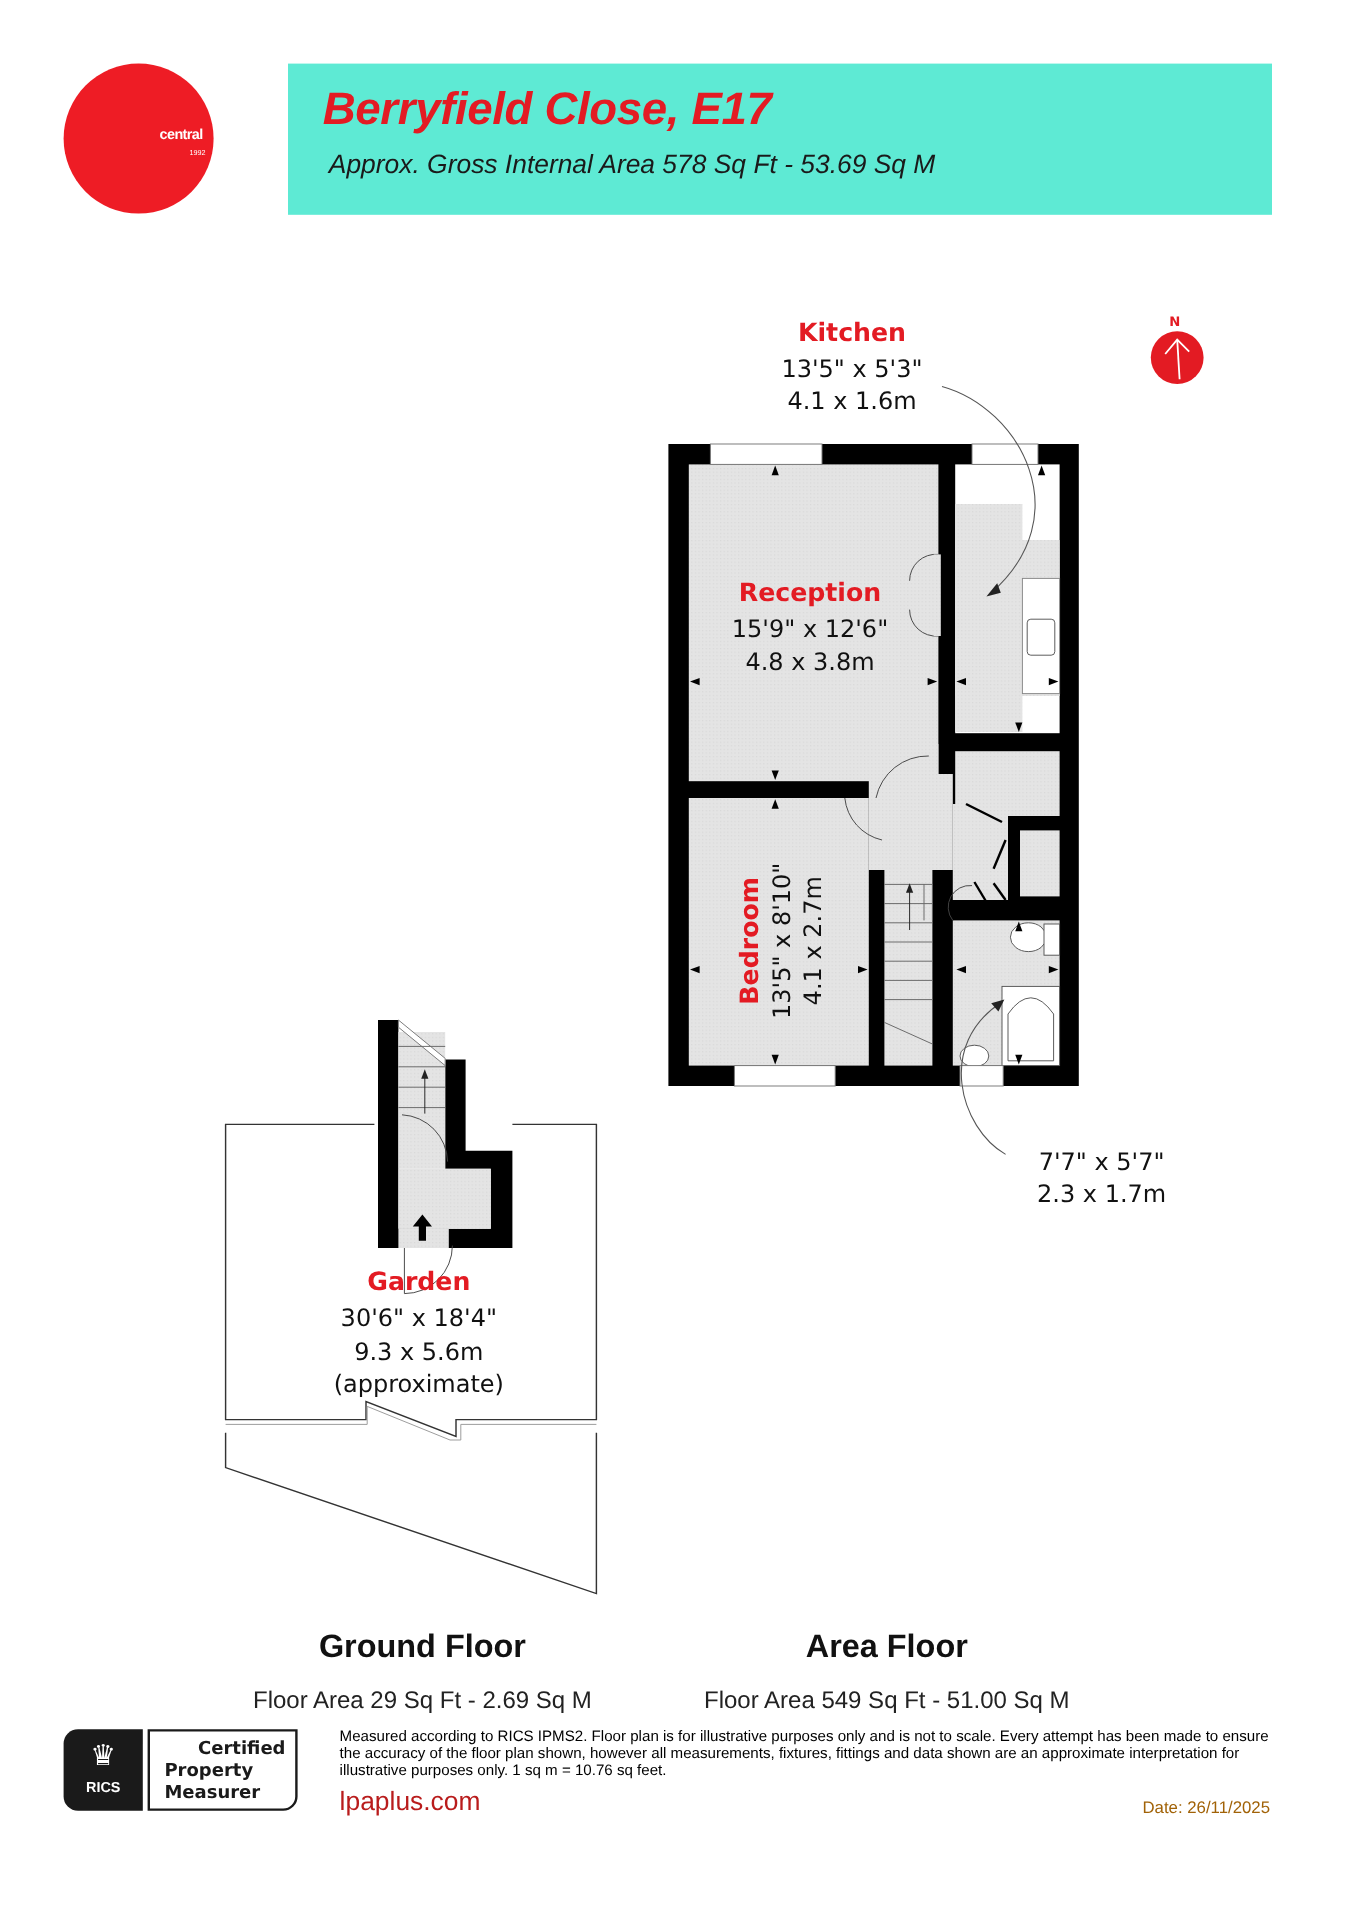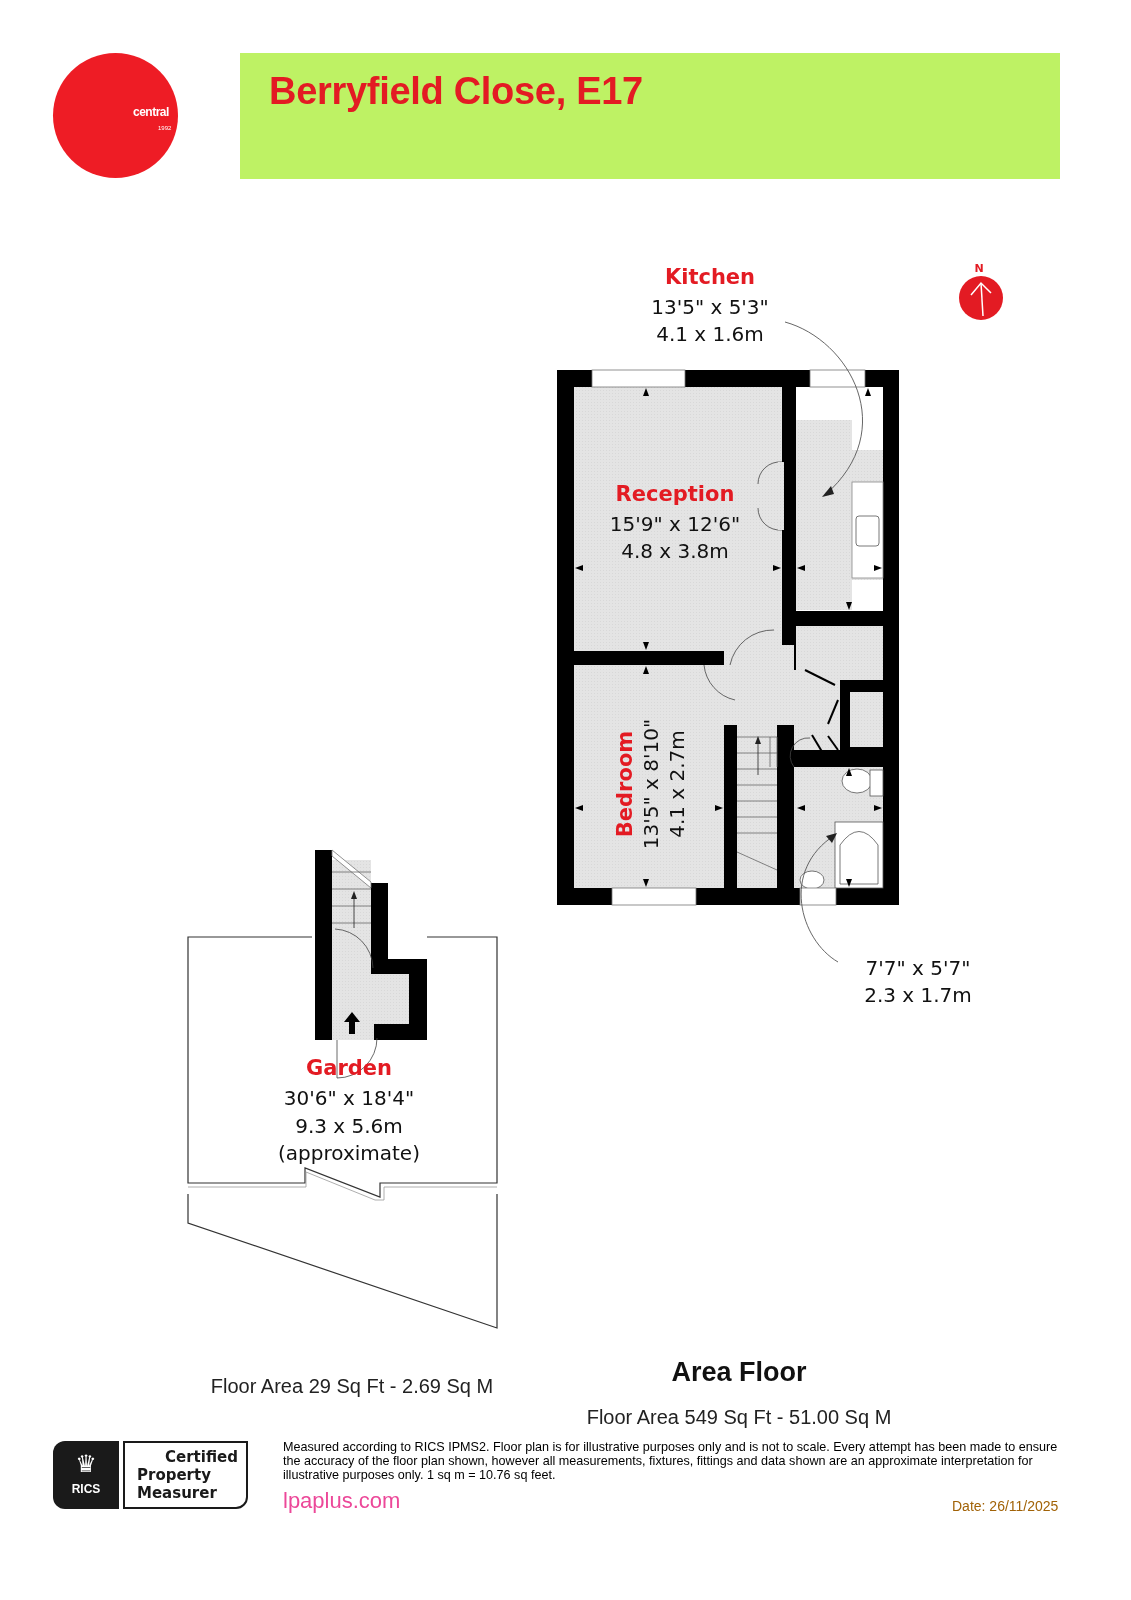--- a/index.html
+++ b/index.html
@@ -1,49 +1,50 @@
 <!DOCTYPE html>
 <html><head>
 <meta charset="utf-8">
 <style>
   html, body { margin:0; padding:0; background:#ffffff; }
   body { width:1131px; height:1600px; position:relative; overflow:hidden; font-family:"Liberation Sans", "DejaVu Sans", sans-serif; color:#111; }
   .logo { position:absolute; left:53px; top:53px; width:125px; height:125px; border-radius:50%; background:#ee1c25; }
   .logo-word { position:absolute; left:56px; top:52px; color:#fff; font-weight:bold; font-size:12px; letter-spacing:-0.5px;margin-left:24px; }
   .logo-year { position:absolute; left:105px; top:72px; color:#fff; font-size:6px; }
-  .header { position:absolute; left:240px; top:53px; width:820px; height:126px; background:#bef264; }
+  .header { position:absolute; left:240px; top:53px; width:820px; height:126px; background:#5eead4;font-style:italic; }
   .title { position:absolute; left:29px; top:17px; font-size:38px; font-weight:bold; color:#e31b23; letter-spacing:-0.3px; }
   .subtitle { position:absolute; left:34px; top:71px; font-size:22px; color:#1a1a1a; }
   svg.plan { position:absolute; left:0; top:0; }
   .room-name { font-family:"DejaVu Sans", sans-serif; font-weight:bold; fill:#e31b23; }
   .dim { font-family:"DejaVu Sans", sans-serif; fill:#111; }
   .floor-label { position:absolute; text-align:center; }
   .floor-label .fl-title { font-weight:bold; font-size:27px; color:#111; }
   .floor-label .fl-area { font-size:20px; color:#222; margin-top:18px; }
   .rics { position:absolute; left:53px; top:1441px; width:195px; height:68px; }
   .rics-black { position:absolute; left:0; top:0; width:66px; height:68px; background:#1a1a1a; border-radius:12px 0 0 12px; }
   .rics-black .lion { position:absolute; left:18px; top:8px; width:30px; height:30px; color:#fff; font-size:24px; text-align:center; line-height:30px; }
   .rics-black .rics-word { position:absolute; left:0; width:66px; top:41px; text-align:center; color:#fff; font-weight:bold; font-size:12px; }
   .rics-box { position:absolute; left:70px; top:0; width:121px; height:64px; border:2px solid #1a1a1a; border-left:2px solid #1a1a1a; border-radius:0 0 12px 0; }
   .rics-box div { font-family:"DejaVu Sans", sans-serif; font-weight:bold; font-size:15px; line-height:18px; padding-left:12px; color:#1a1a1a; }
   .rics-box div:first-child { padding-top:5px;margin-left:28px; }
   .disclaimer { position:absolute; left:283px; top:1440px; width:780px; font-size:12.6px; line-height:14px; color:#000000; font-family:"Liberation Sans", sans-serif; }
-  .site { position:absolute; left:283px; top:1488px; font-size:22px; color:#ec4899; }
+  .site { position:absolute; left:283px; top:1488px; font-size:22px; color:#b91c1c; }
   .date { position:absolute; left:952px; top:1498px; font-size:14px; color:#a16207; }
 </style>
 </head>
 <body>
 
 <div class="logo">
   <span class="logo-word">central</span>
   <span class="logo-year">1992</span>
 </div>
 
 <div class="header">
   <div class="title">Berryfield Close, E17</div>
+  <div class="subtitle">Approx. Gross Internal Area 578 Sq Ft - 53.69 Sq M</div>
 </div>
 
 <svg class="plan" width="1131" height="1600" viewBox="0 0 1131 1600">
   <defs>
     <pattern id="dots" width="3" height="3" patternUnits="userSpaceOnUse">
       <rect width="3" height="3" fill="#e4e4e4"></rect>
       <rect width="1" height="1" fill="#d8d8d8"></rect>
     </pattern>
   </defs>
 
@@ -184,20 +185,21 @@
   </g>
   <g>
     <text class="room-name" x="349" y="1075" font-size="21" text-anchor="middle">Garden</text>
     <text class="dim" x="349" y="1105" font-size="20" text-anchor="middle">30'6" x 18'4"</text>
     <text class="dim" x="349" y="1133" font-size="20" text-anchor="middle">9.3 x 5.6m</text>
     <text class="dim" x="349" y="1160" font-size="20" text-anchor="middle">(approximate)</text>
   </g>
 </svg>
 
 <div class="floor-label" style="left:172px; top:1357px; width:360px;">
+  <div class="fl-title">Ground Floor</div>
   <div class="fl-area">Floor Area 29 Sq Ft - 2.69 Sq M</div>
 </div>
 <div class="floor-label" style="left:554px; top:1357px; width:370px;">
   <div class="fl-title">Area Floor</div>
   <div class="fl-area">Floor Area 549 Sq Ft - 51.00 Sq M</div>
 </div>
 
 <div class="rics">
   <div class="rics-black">
     <div class="lion">♛</div>

